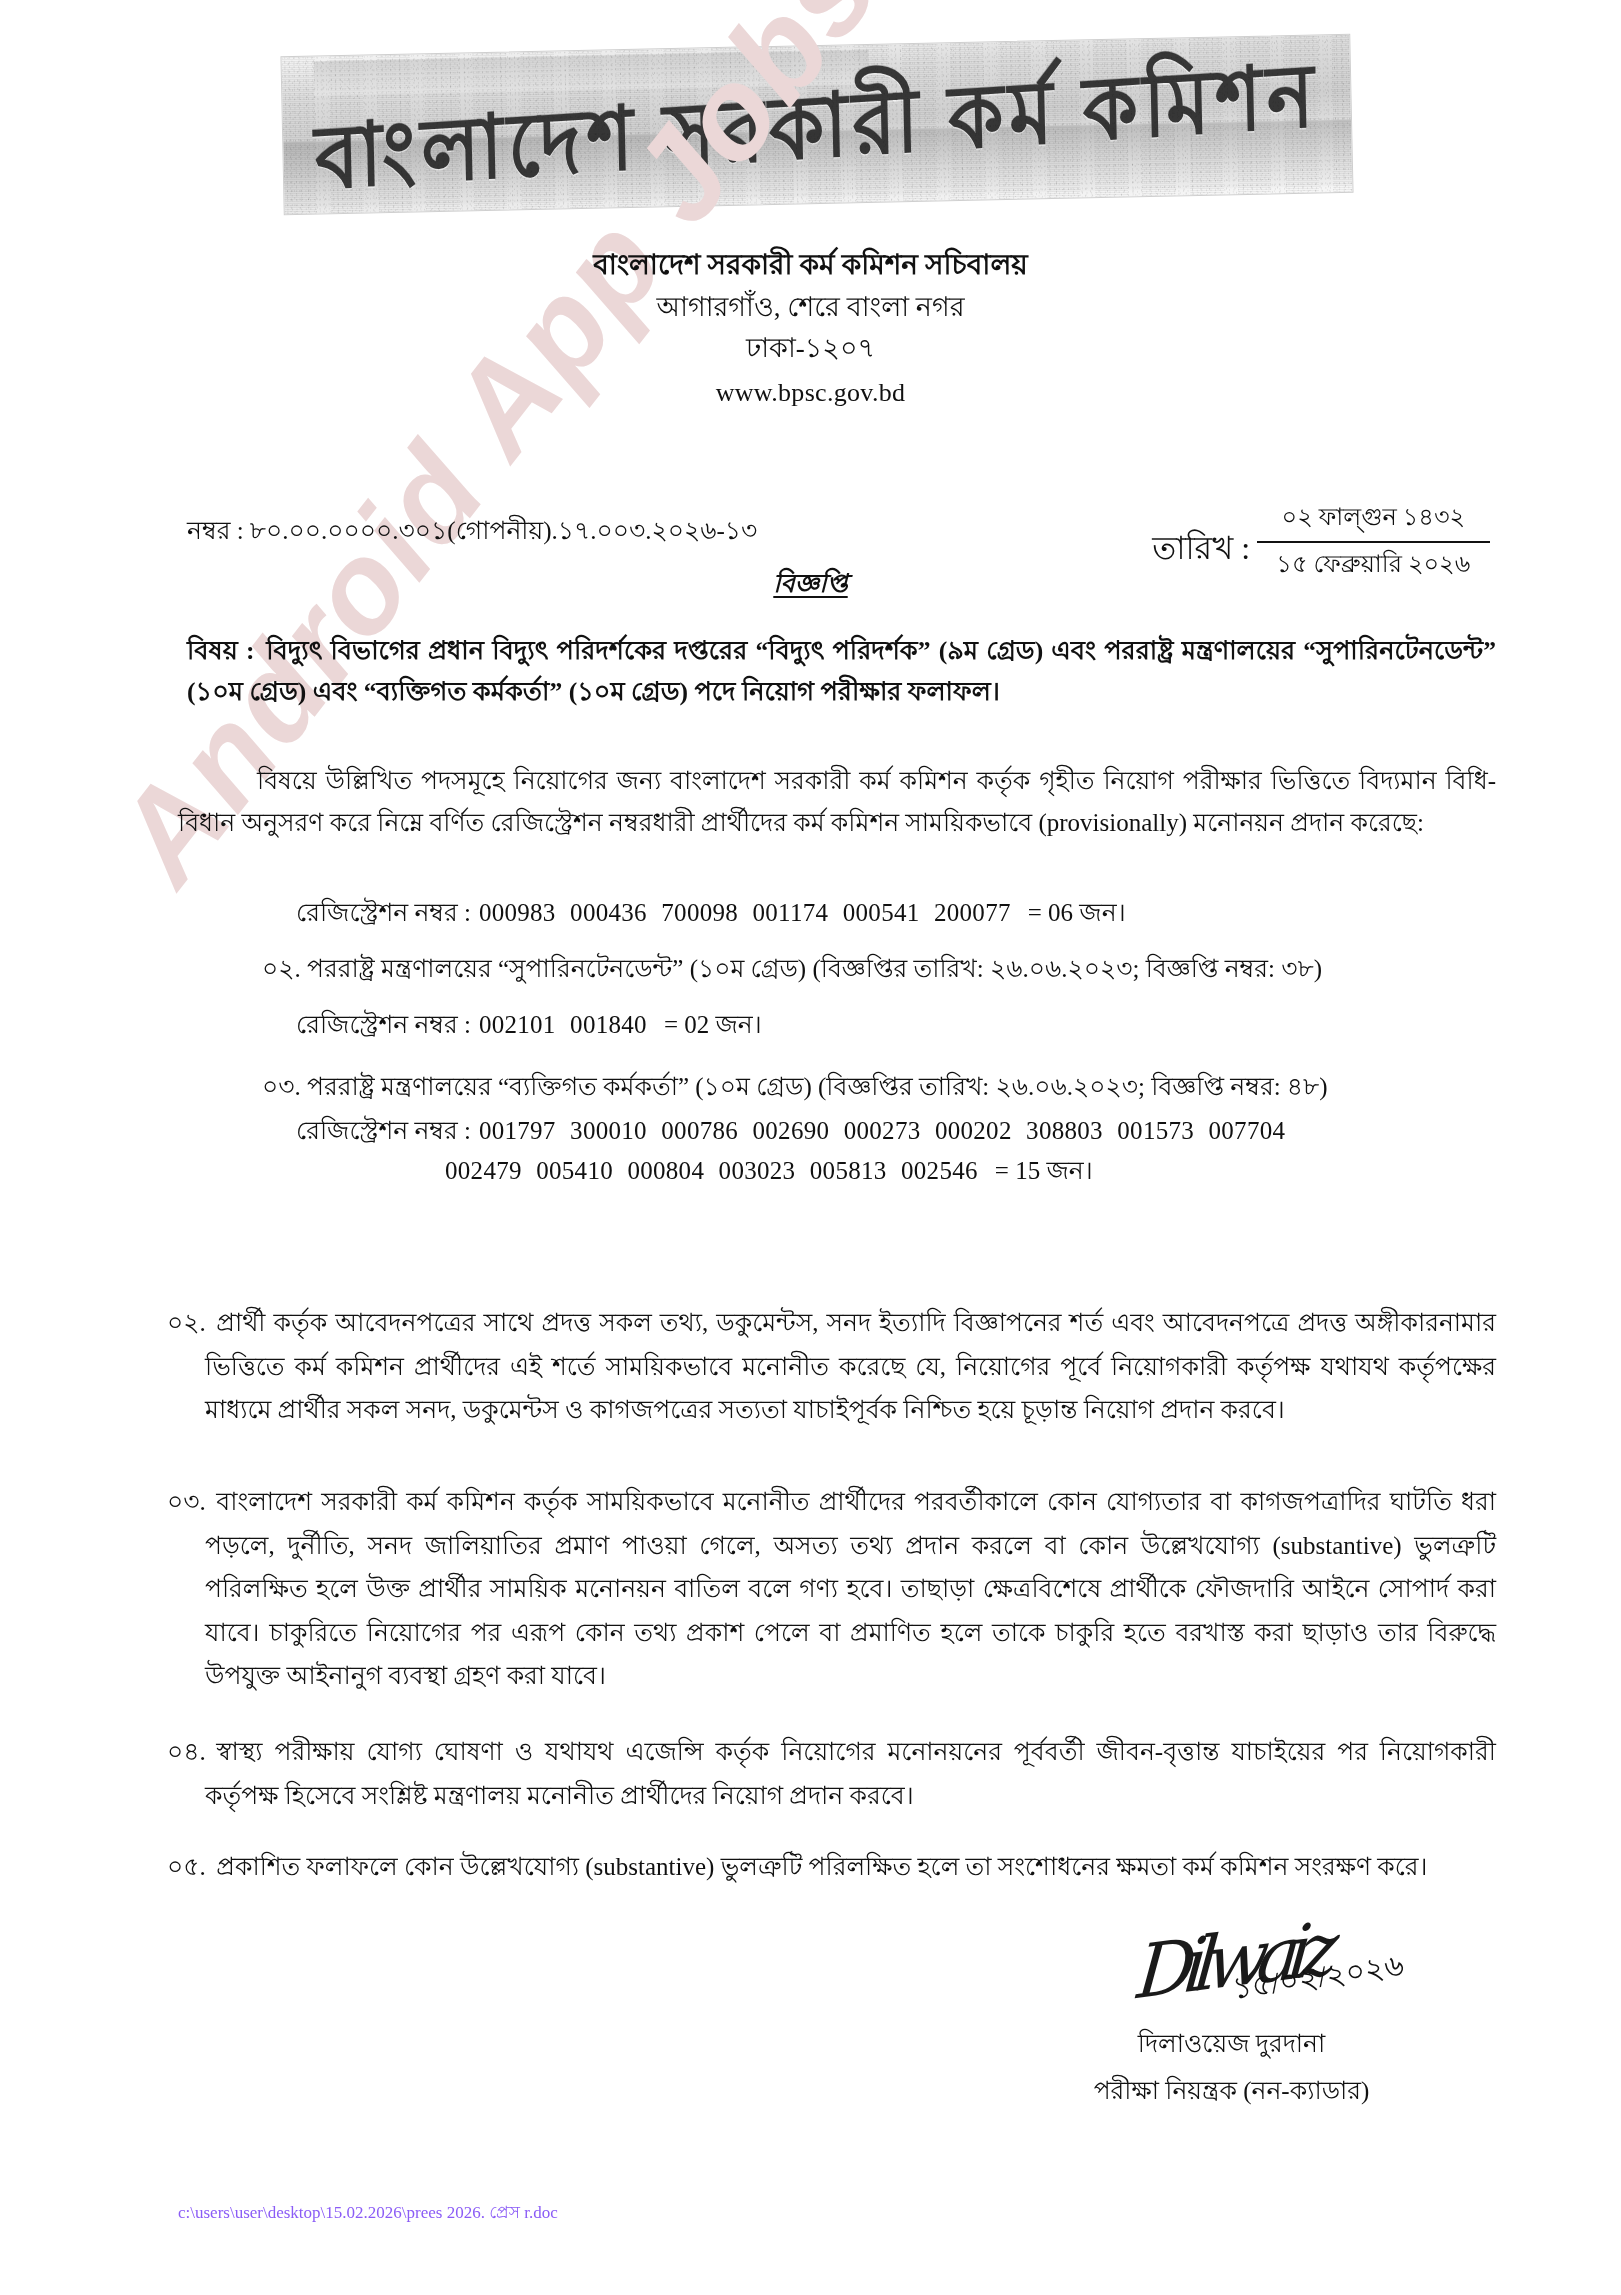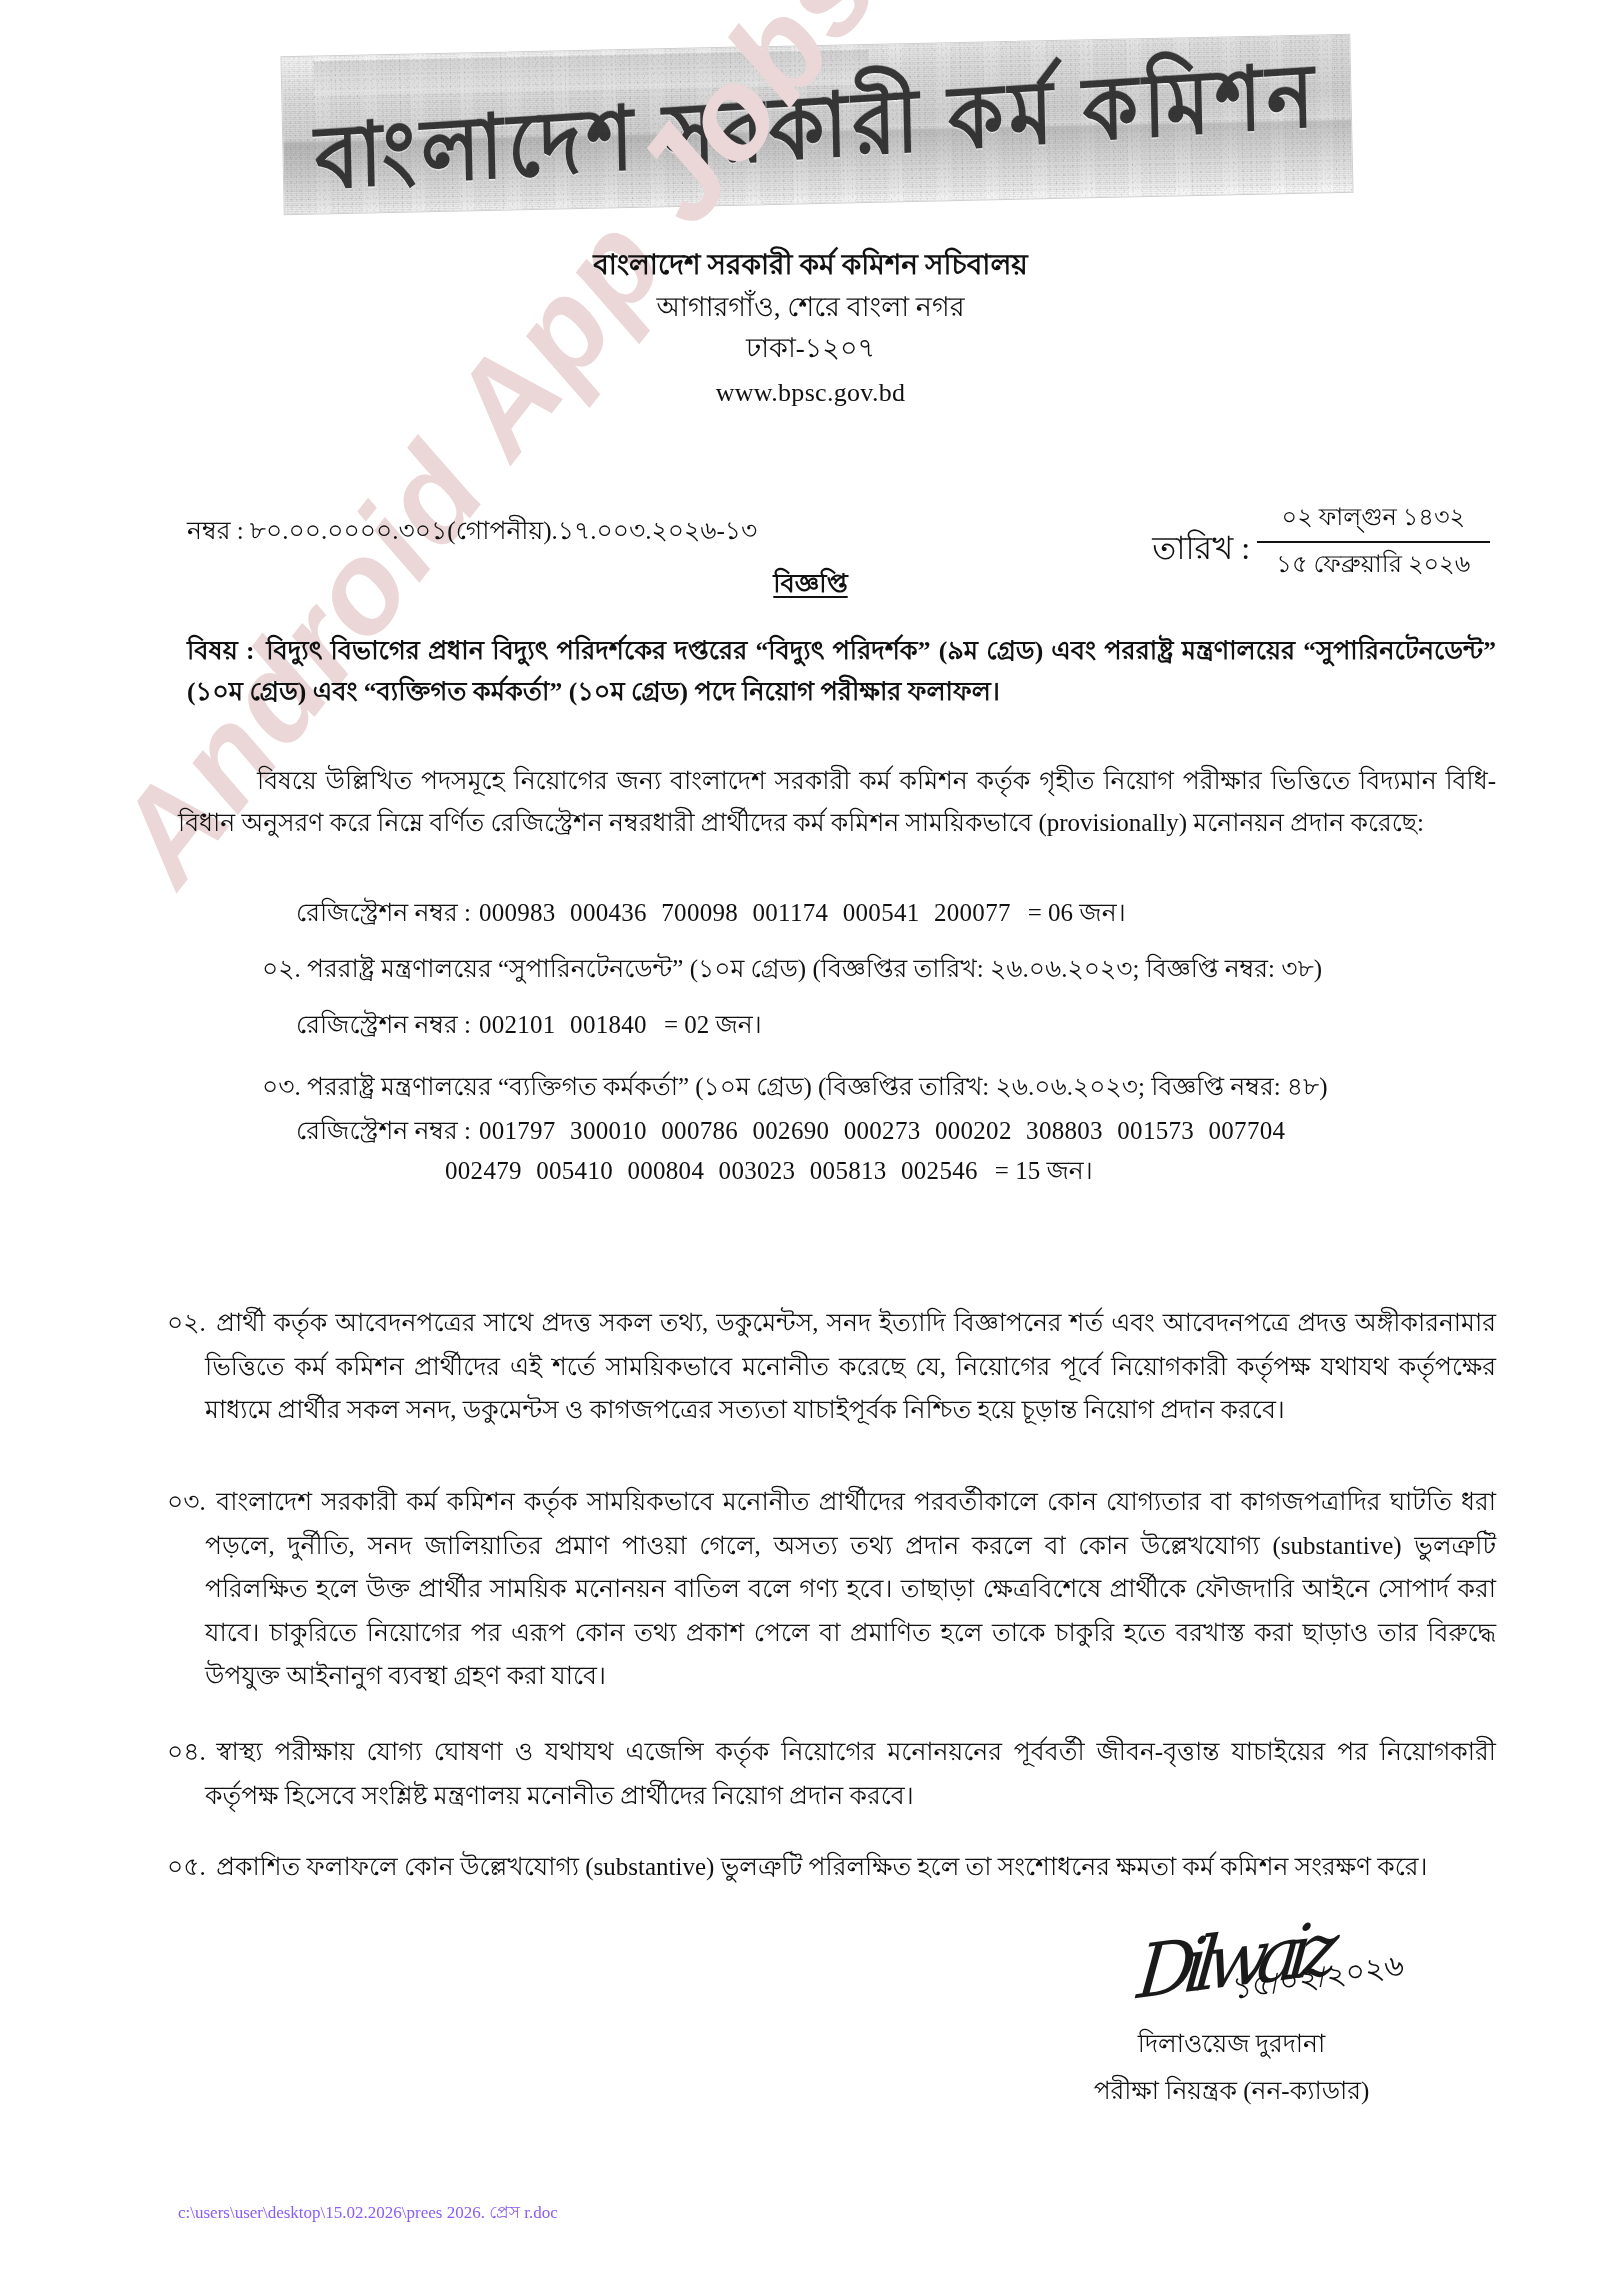--- a/index.html
+++ b/index.html
@@ -145,20 +145,21 @@
 
   .notice-title {
     position: absolute;
     left: 0; right: 0;
     top: 564px;
     text-align: center;
     font-size: 25.6px;
     font-weight: bold;
     text-decoration: underline;
     text-underline-offset: 3.9px;
+    font-style: italic;
   }
 
   .subject {
     position: absolute;
     left: 187px;
     right: 125px;
     top: 630px;
     font-size: 25.6px;
     font-weight: bold;
     line-height: 1.62;

